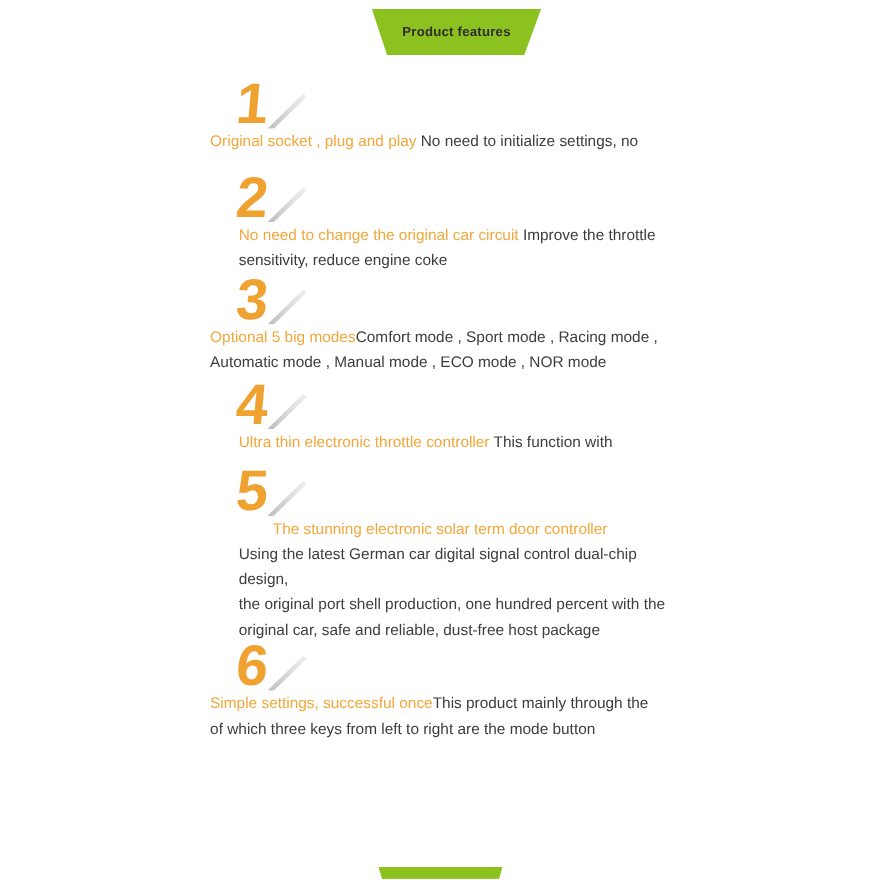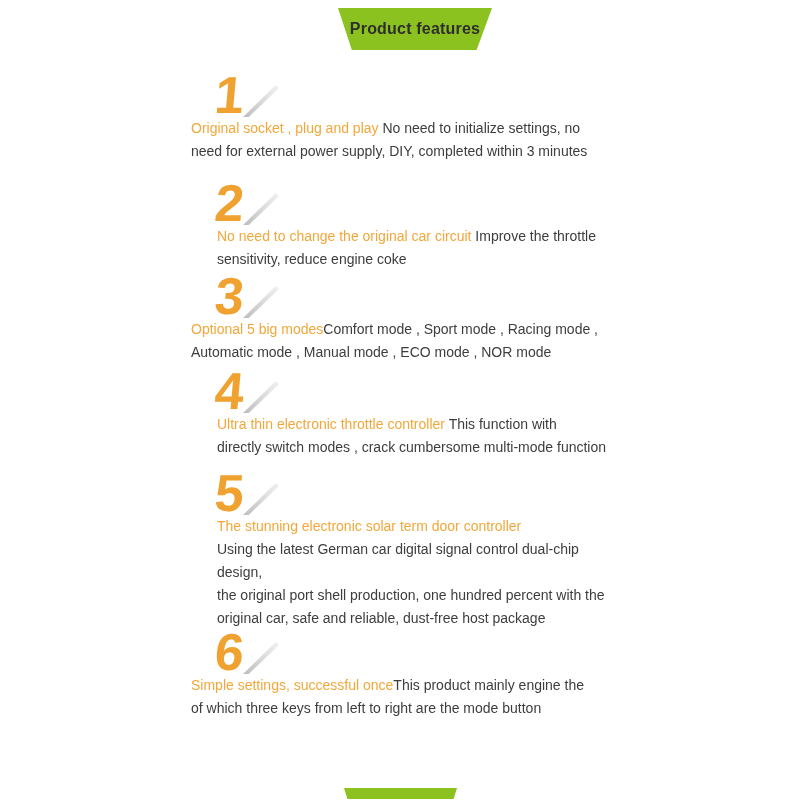--- a/index.html
+++ b/index.html
@@ -27,21 +27,21 @@
     width: 154px;
     height: 42px;
     background: var(--green);
     clip-path: polygon(0 0, 100% 0, 90% 100%, 9% 100%);
     filter: drop-shadow(3px 2px 0 var(--green-dark));
     display: flex;
     align-items: center;
     justify-content: center;
   }
   .banner span {
-    font-size: 16px;
+    font-size: 12px;
     font-weight: 600;
     color: #2e2e2e;
     letter-spacing: 0.2px;
   }
   .features {
     position: absolute;
     top: 75px;
     left: 185px;
     width: 430px;
   }
@@ -74,21 +74,21 @@
     clip-path: polygon(0 100%, 16% 100%, 100% 9%, 91% 0);
   }
   .sec-text {
     font-size: 14px;
     line-height: 23px;
     color: var(--body);
   }
   .sec-text.center { text-align: left; padding: 0 6px; }
   .sec-text.left { text-align: left; padding-left: 32px; padding-right: 2px; }
   .heading { color: var(--accent); }
-  .heading.own-line { display: block; }
+  .heading.own-line { display: block; margin-left: 31px; }
   .partial-banner {
     position: absolute;
     left: 344px;
     top: 788px;
     width: 113px;
     height: 11px;
     background: var(--green);
     clip-path: polygon(0 0, 100% 0, 97% 100%, 3% 100%);
   }
 </style>
@@ -102,21 +102,21 @@
   </div>
 
   <div class="features">
   <div class="feature">
     <div class="num-wrap">
       <span class="num">1</span>
       <span class="num-slash"></span>
     </div>
     <div class="sec-text center">
       <span class="heading">Original socket , plug and play</span><span class="body-frag"> No need to initialize settings, no</span>
-    <div class="body-line">need for external power supply, DIY, completed within 3 minutes</div></div>
+    </div>
   </div>
 
   <div class="feature">
     <div class="num-wrap">
       <span class="num">2</span>
       <span class="num-slash"></span>
     </div>
     <div class="sec-text left">
       <span class="heading">No need to change the original car circuit</span><span class="body-frag"> Improve the throttle</span>
     <div class="body-line">sensitivity, reduce engine coke</div></div>
@@ -132,39 +132,39 @@
     <div class="body-line">Automatic mode , Manual mode , ECO mode , NOR mode</div></div>
   </div>
 
   <div class="feature">
     <div class="num-wrap">
       <span class="num">4</span>
       <span class="num-slash"></span>
     </div>
     <div class="sec-text left">
       <span class="heading">Ultra thin electronic throttle controller</span><span class="body-frag"> This function with</span>
-    <div class="body-line">directly switch modes , crack cumbersome multi-mode function</div></div>
+    </div>
   </div>
 
   <div class="feature">
     <div class="num-wrap">
       <span class="num">5</span>
       <span class="num-slash"></span>
     </div>
     <div class="sec-text left">
       <span class="heading own-line">The stunning electronic solar term door controller</span><span class="body-frag"></span>
     <div class="body-line">Using the latest German car digital signal control dual-chip design,</div><div class="body-line">the original port shell production, one hundred percent with the</div><div class="body-line">original car, safe and reliable, dust-free host package</div></div>
   </div>
 
   <div class="feature">
     <div class="num-wrap">
       <span class="num">6</span>
       <span class="num-slash"></span>
     </div>
     <div class="sec-text center">
-      <span class="heading">Simple settings, successful once</span><span class="body-frag">This product mainly engine the</span>
+      <span class="heading">Simple settings, successful once</span><span class="body-frag">This product mainly through the</span>
     <div class="body-line">of which three keys from left to right are the mode button</div></div>
   </div>
 </div>
 
   <div class="partial-banner"></div>
 
 </div>
 
 </body></html>

